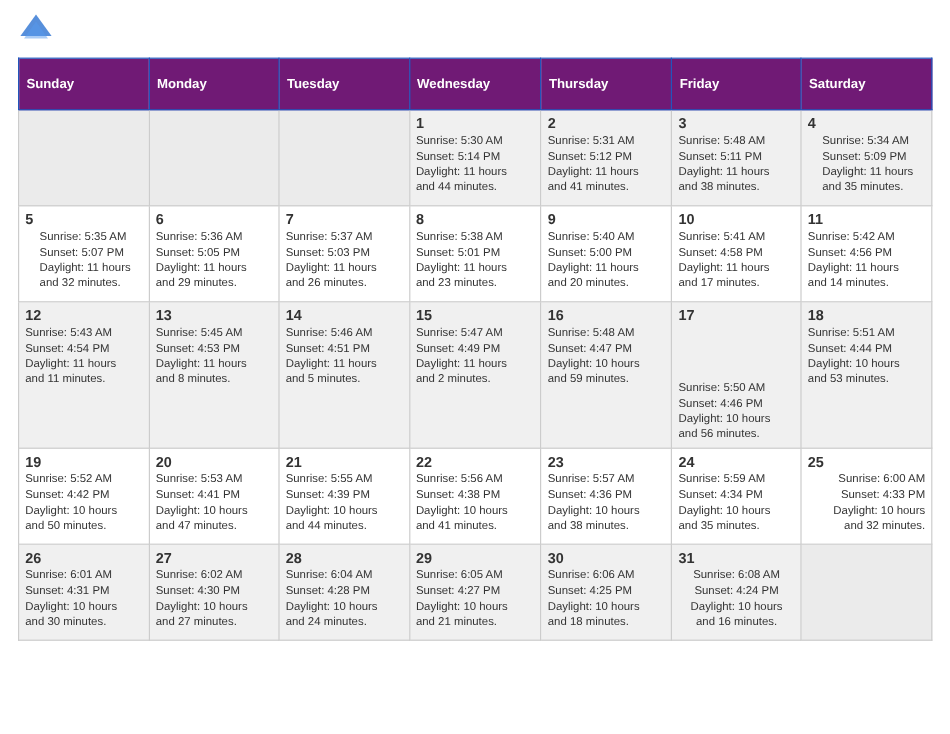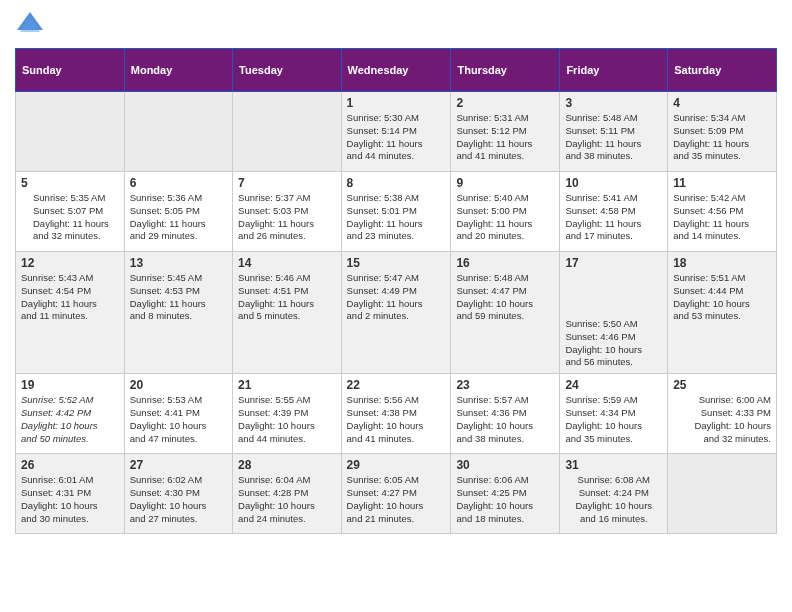--- a/index.html
+++ b/index.html
@@ -149,21 +149,21 @@
           </td>
           <td>
             <div class="day-number">3</div>
             <div class="day-info" style="white-space: pre-line;">Sunrise: 5:48 AM
 Sunset: 5:11 PM
 Daylight: 11 hours
 and 38 minutes.</div>
           </td>
           <td>
             <div class="day-number">4</div>
-            <div class="day-info" style="white-space: pre-line;">Sunrise: 5:34 AM
+            <div class="day-info" style="white-space: pre-line; margin-left: 12px;">Sunrise: 5:34 AM
 Sunset: 5:09 PM
 Daylight: 11 hours
 and 35 minutes.</div>
           </td>
         </tr>
         <tr>
           <td>
             <div class="day-number">5</div>
             <div class="day-info" style="white-space: pre-line; margin-left: 12px;">Sunrise: 5:35 AM
 Sunset: 5:07 PM
@@ -260,21 +260,21 @@
             <div class="day-number">18</div>
             <div class="day-info" style="white-space: pre-line;">Sunrise: 5:51 AM
 Sunset: 4:44 PM
 Daylight: 10 hours
 and 53 minutes.</div>
           </td>
         </tr>
         <tr>
           <td>
             <div class="day-number">19</div>
-            <div class="day-info" style="white-space: pre-line; font-style: italic;">Sunrise: 5:52 AM
+            <div class="day-info" style="white-space: pre-line;">Sunrise: 5:52 AM
 Sunset: 4:42 PM
 Daylight: 10 hours
 and 50 minutes.</div>
           </td>
           <td>
             <div class="day-number">20</div>
             <div class="day-info" style="white-space: pre-line;">Sunrise: 5:53 AM
 Sunset: 4:41 PM
 Daylight: 10 hours
 and 47 minutes.</div>

